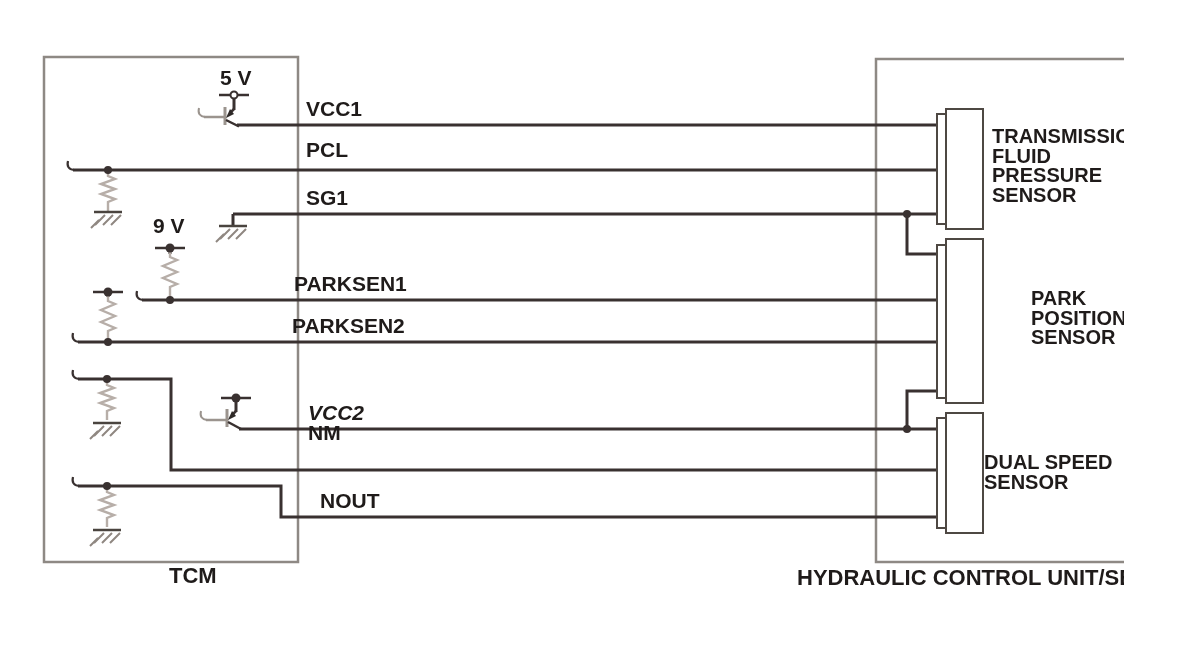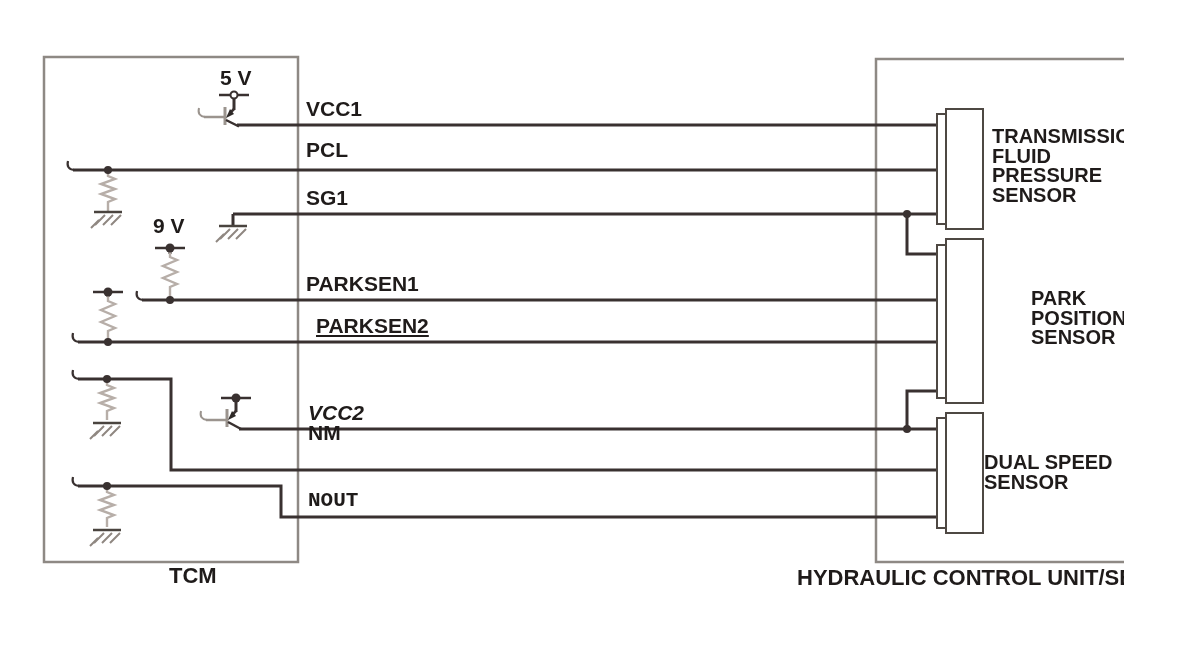--- a/index.html
+++ b/index.html
@@ -135,25 +135,25 @@
       <circle cx="907" cy="429" r="4"></circle>
     </g>
   </svg>
 
   <div class="lbl volt" style="left:220px;top:67px;">5 V</div>
   <div class="lbl volt" style="left:153px;top:215px;">9 V</div>
 
   <div class="lbl sig" style="left:306px;top:98px;">VCC1</div>
   <div class="lbl sig" style="left:306px;top:139px;text-align:center;">PCL</div>
   <div class="lbl sig" style="left:306px;top:187px;">SG1</div>
-  <div class="lbl sig" style="left:306px;top:273px;text-align:center;">PARKSEN1</div>
-  <div class="lbl sig" style="left:316px;top:315px;text-decoration:underline;">PARKSEN2</div>
+  <div class="lbl sig" style="left:294px;top:273px;text-align:center;">PARKSEN1</div>
+  <div class="lbl sig" style="left:292px;top:315px;">PARKSEN2</div>
   <div class="lbl sig" style="left:308px;top:402px;font-style:italic;">VCC2</div>
   <div class="lbl sig" style="left:308px;top:422px;">NM</div>
-  <div class="lbl sig" style="left:308px;top:490px;font-family:Liberation Mono, monospace;">NOUT</div>
+  <div class="lbl sig" style="left:320px;top:490px;">NOUT</div>
 
   <div class="lbl sensor" style="left:992px;top:127px;">TRANSMISSION
 FLUID
 PRESSURE
 SENSOR</div>
   <div class="lbl sensor" style="left:1031px;top:289px;">PARK
 POSITION
 SENSOR</div>
   <div class="lbl sensor" style="left:984px;top:453px;">DUAL SPEED
 SENSOR</div>

